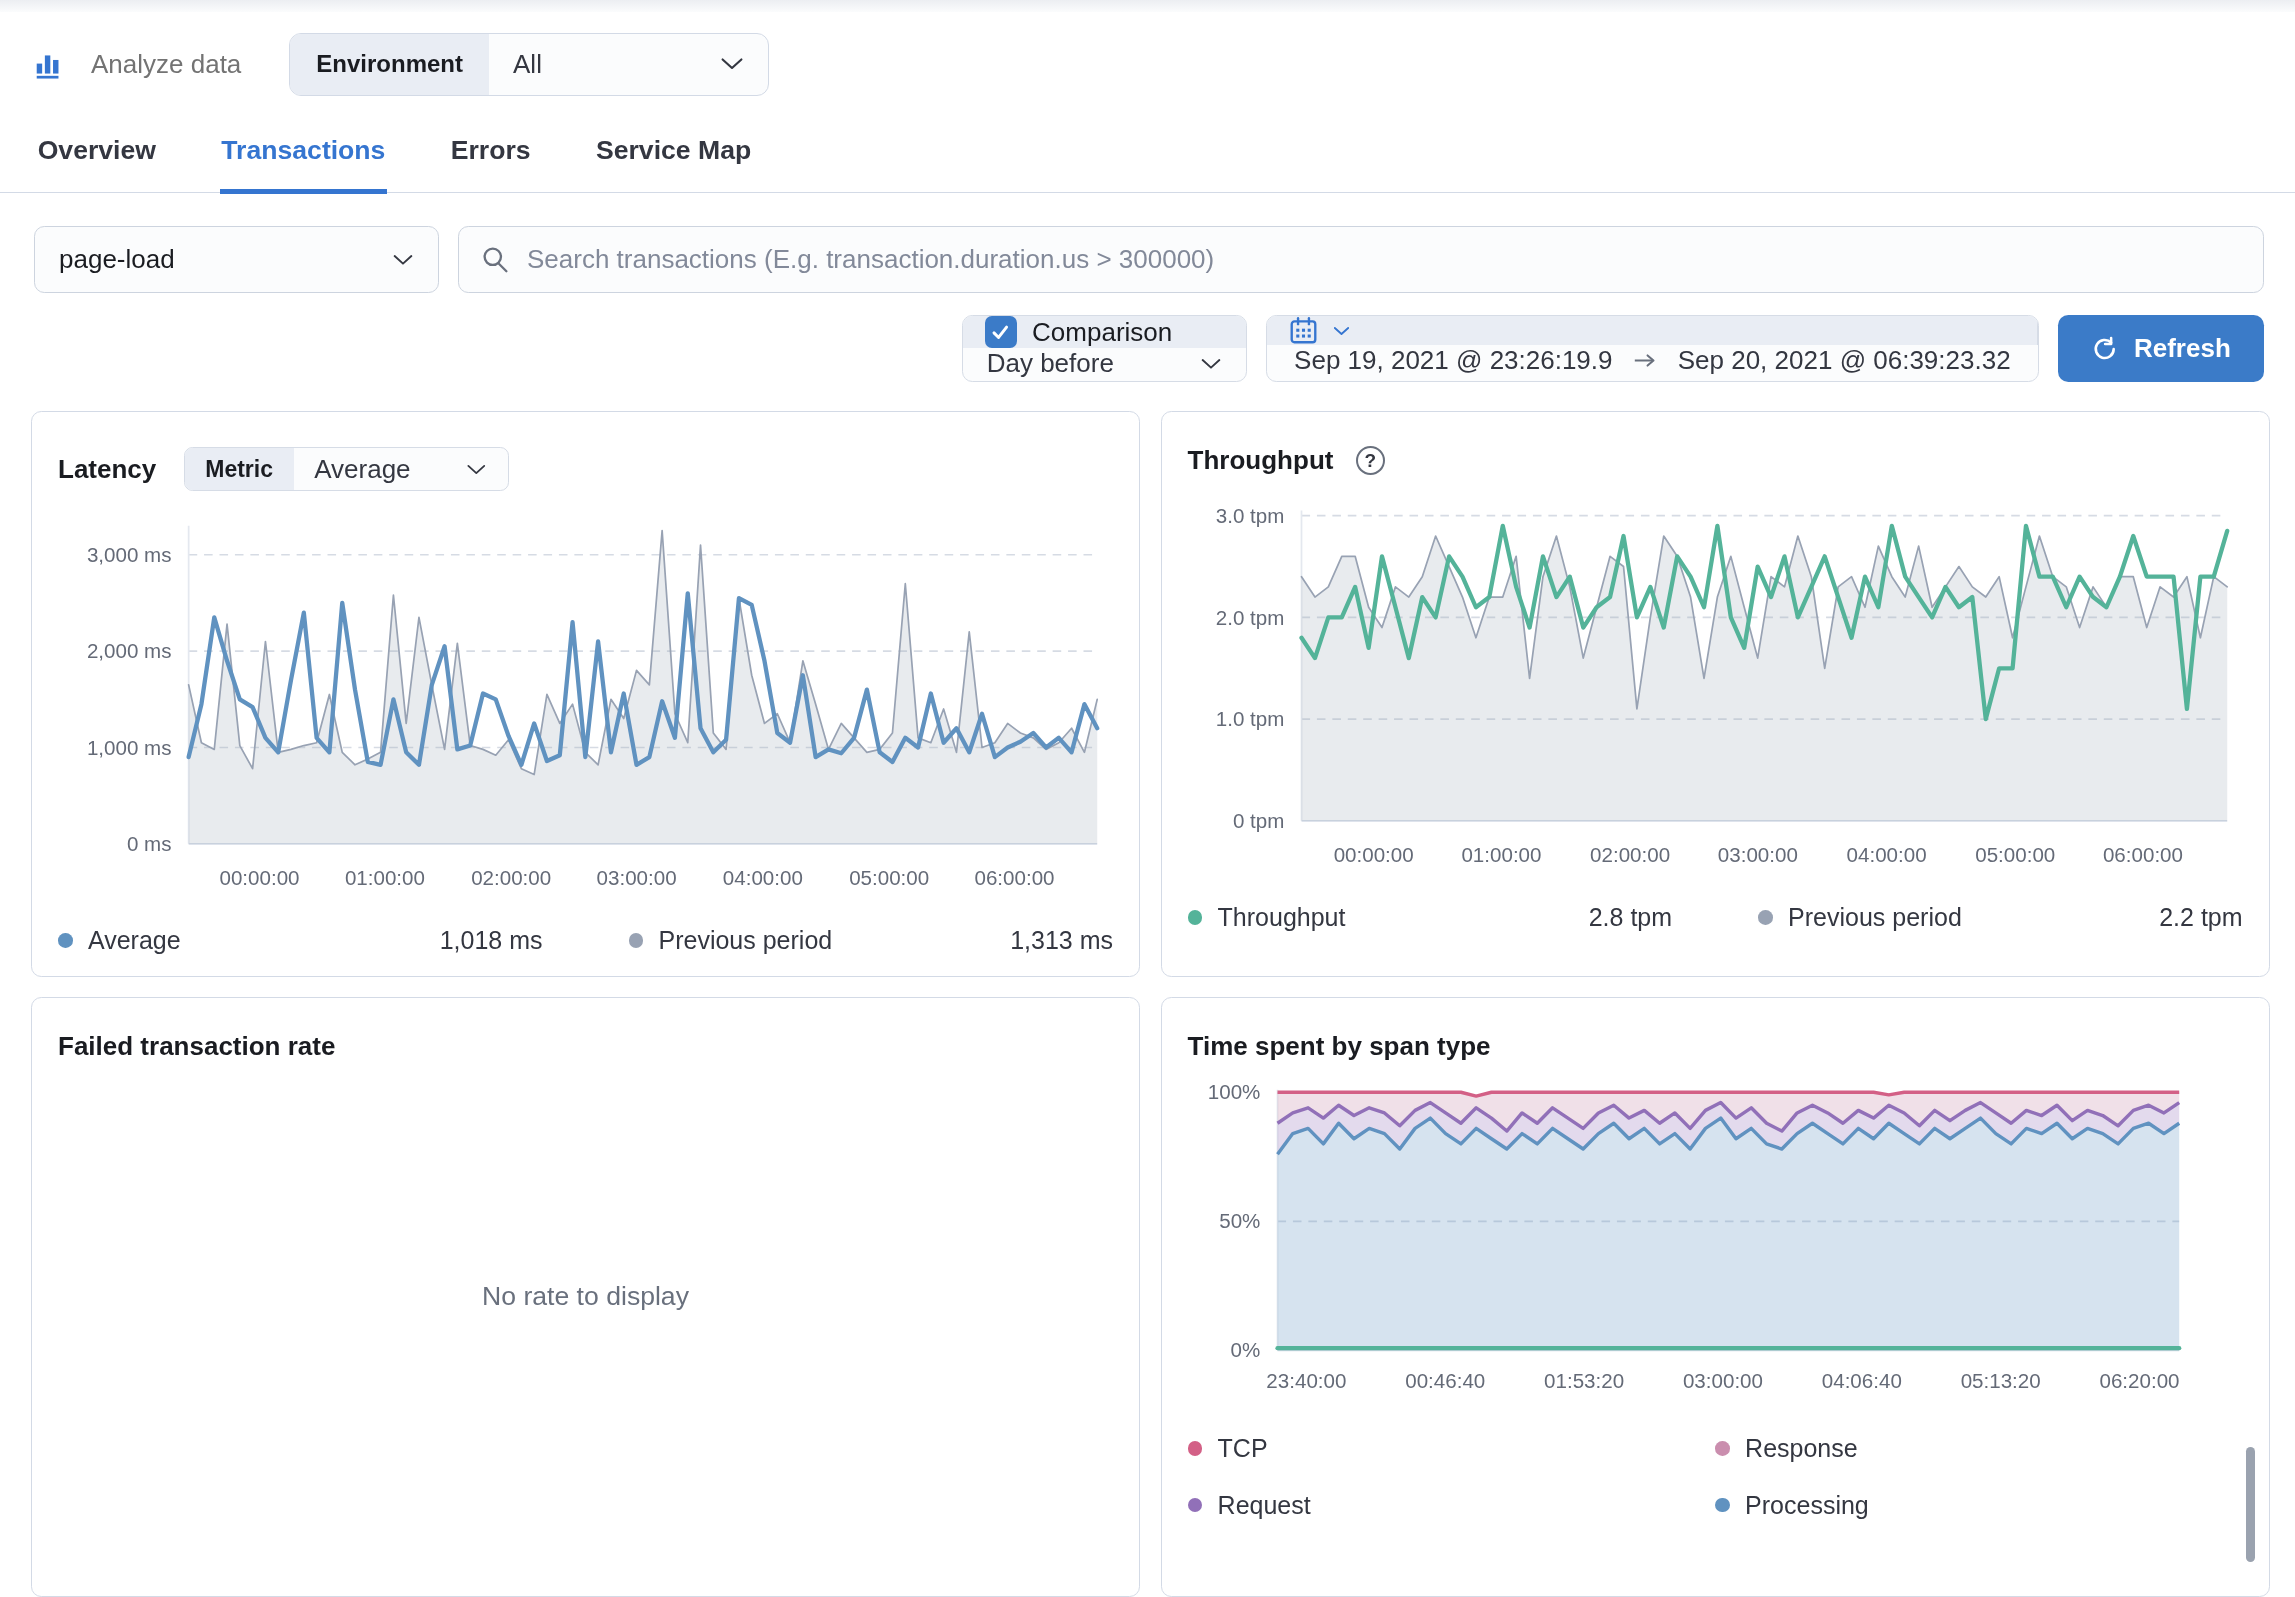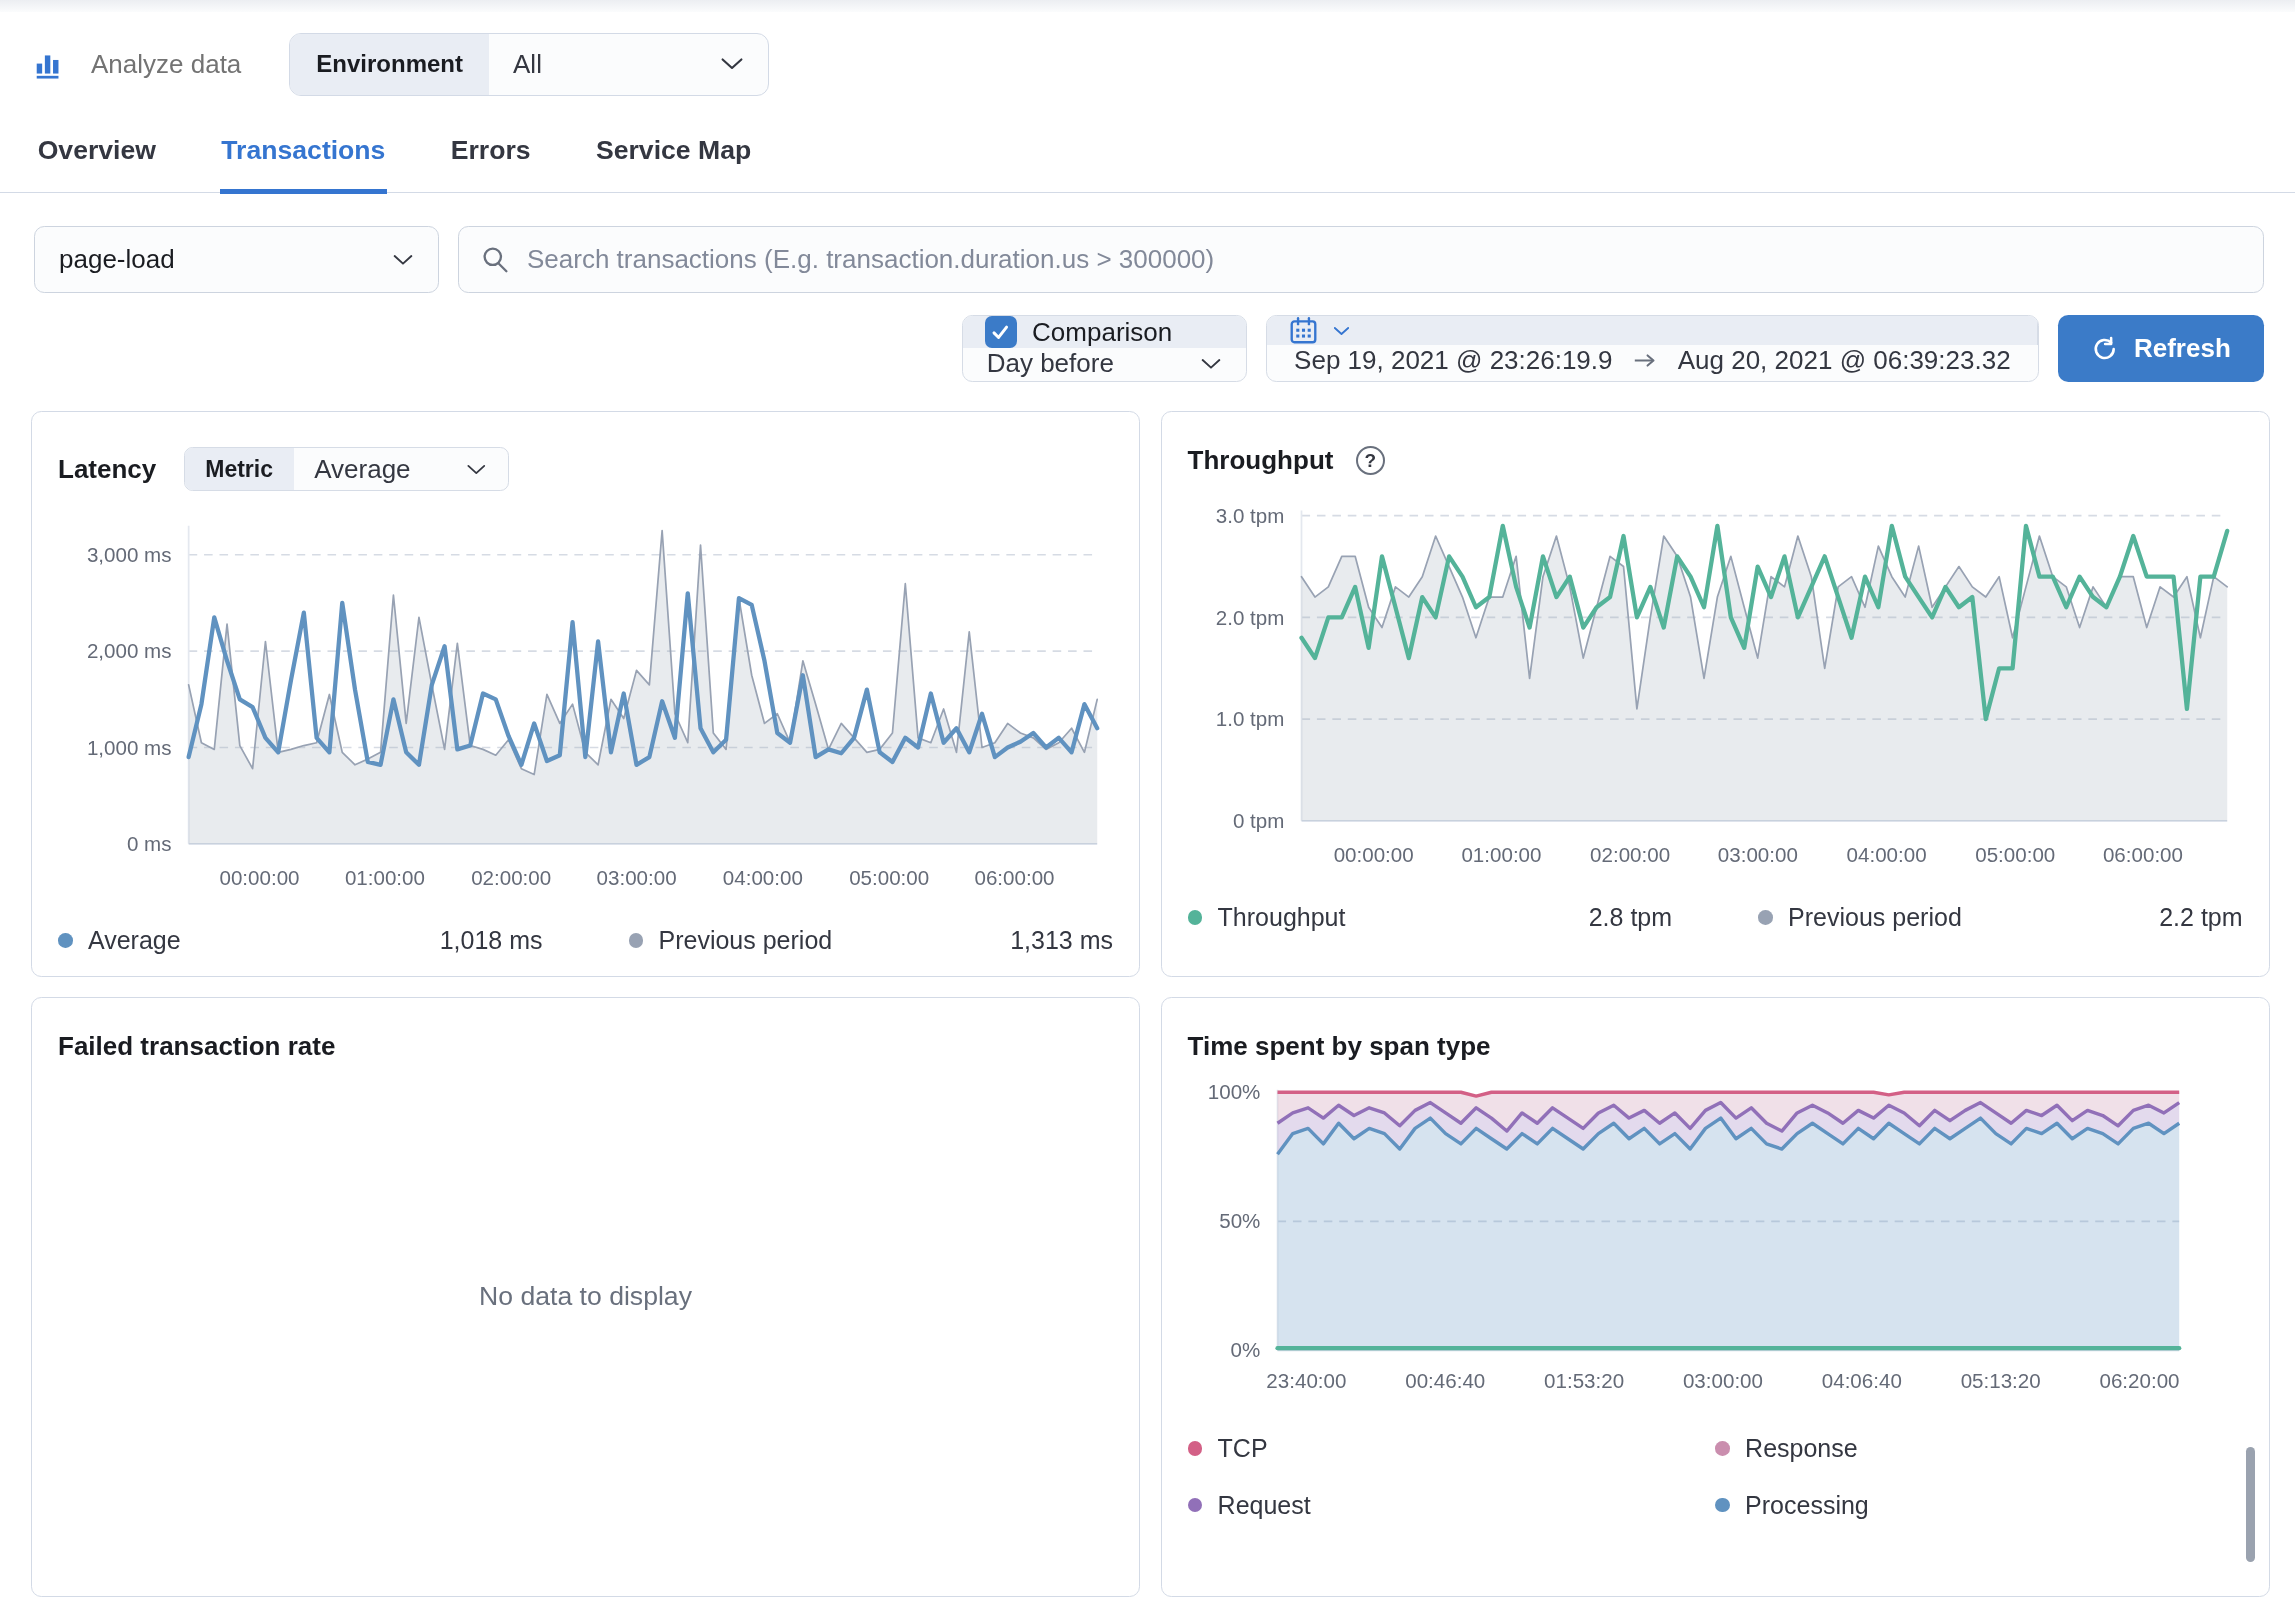--- a/index.html
+++ b/index.html
@@ -162,21 +162,21 @@
       <svg width="17" height="12" viewBox="0 0 28 18">
         <polyline points="3,4 14,14 25,4" fill="none" stroke="#3575D0" stroke-width="3" stroke-linecap="round" stroke-linejoin="round"></polyline>
       </svg>
     </div>
     <div class="date-main">
       <span>Sep 19, 2021 @ 23:26:19.9</span>
       <svg width="24" height="17" viewBox="0 0 28 20">
         <line x1="2" y1="10" x2="23" y2="10" stroke="#69707D" stroke-width="2.4"></line>
         <polyline points="17,4 24,10 17,16" fill="none" stroke="#69707D" stroke-width="2.4" stroke-linecap="round" stroke-linejoin="round"></polyline>
       </svg>
-      <span>Aug 20, 2021 @ 06:39:23.32</span>
+      <span>Sep 20, 2021 @ 06:39:23.32</span>
     </div>
   </div>
 
   <button class="refresh-btn">
     <svg width="27.4" height="27.4" viewBox="0 0 32 32">
       <path d="M 23.5 9 A 10.5 10.5 0 1 0 26.5 16.5" fill="none" stroke="#fff" stroke-width="3" stroke-linecap="round"></path>
       <path d="M 23.5 3.5 L 23.5 10.5 L 16.5 10.5" fill="none" stroke="#fff" stroke-width="3" stroke-linecap="round" stroke-linejoin="round"></path>
     </svg>
     <span>Refresh</span>
   </button>
@@ -269,21 +269,21 @@
         <span>Previous period</span>
         <span class="val">2.2 tpm</span>
       </div>
     </div>
   </div>
 
   <div class="panel tall">
     <div class="panel-head plain">
       <h2 class="panel-title">Failed transaction rate</h2>
     </div>
-    <div class="empty-msg">No data to display</div>
+    <div class="empty-msg">No rate to display</div>
   </div>
 
   <div class="panel tall">
     <div class="panel-head plain">
       <h2 class="panel-title">Time spent by span type</h2>
     </div>
     <div class="chart-box" id="timespent-chart"><svg width="1055" height="324" viewBox="0 0 1230 378">
           <line x1="104" x2="1156" y1="169.5" y2="169.5" stroke="#D6DBE4" stroke-width="2" stroke-dasharray="10 8"></line>
           <line x1="104" x2="104" y1="16" y2="320" stroke="#E4E8EF" stroke-width="2"></line>
           <line x1="104" x2="1156" y1="320" y2="320" stroke="#D3DAE6" stroke-width="2"></line>

